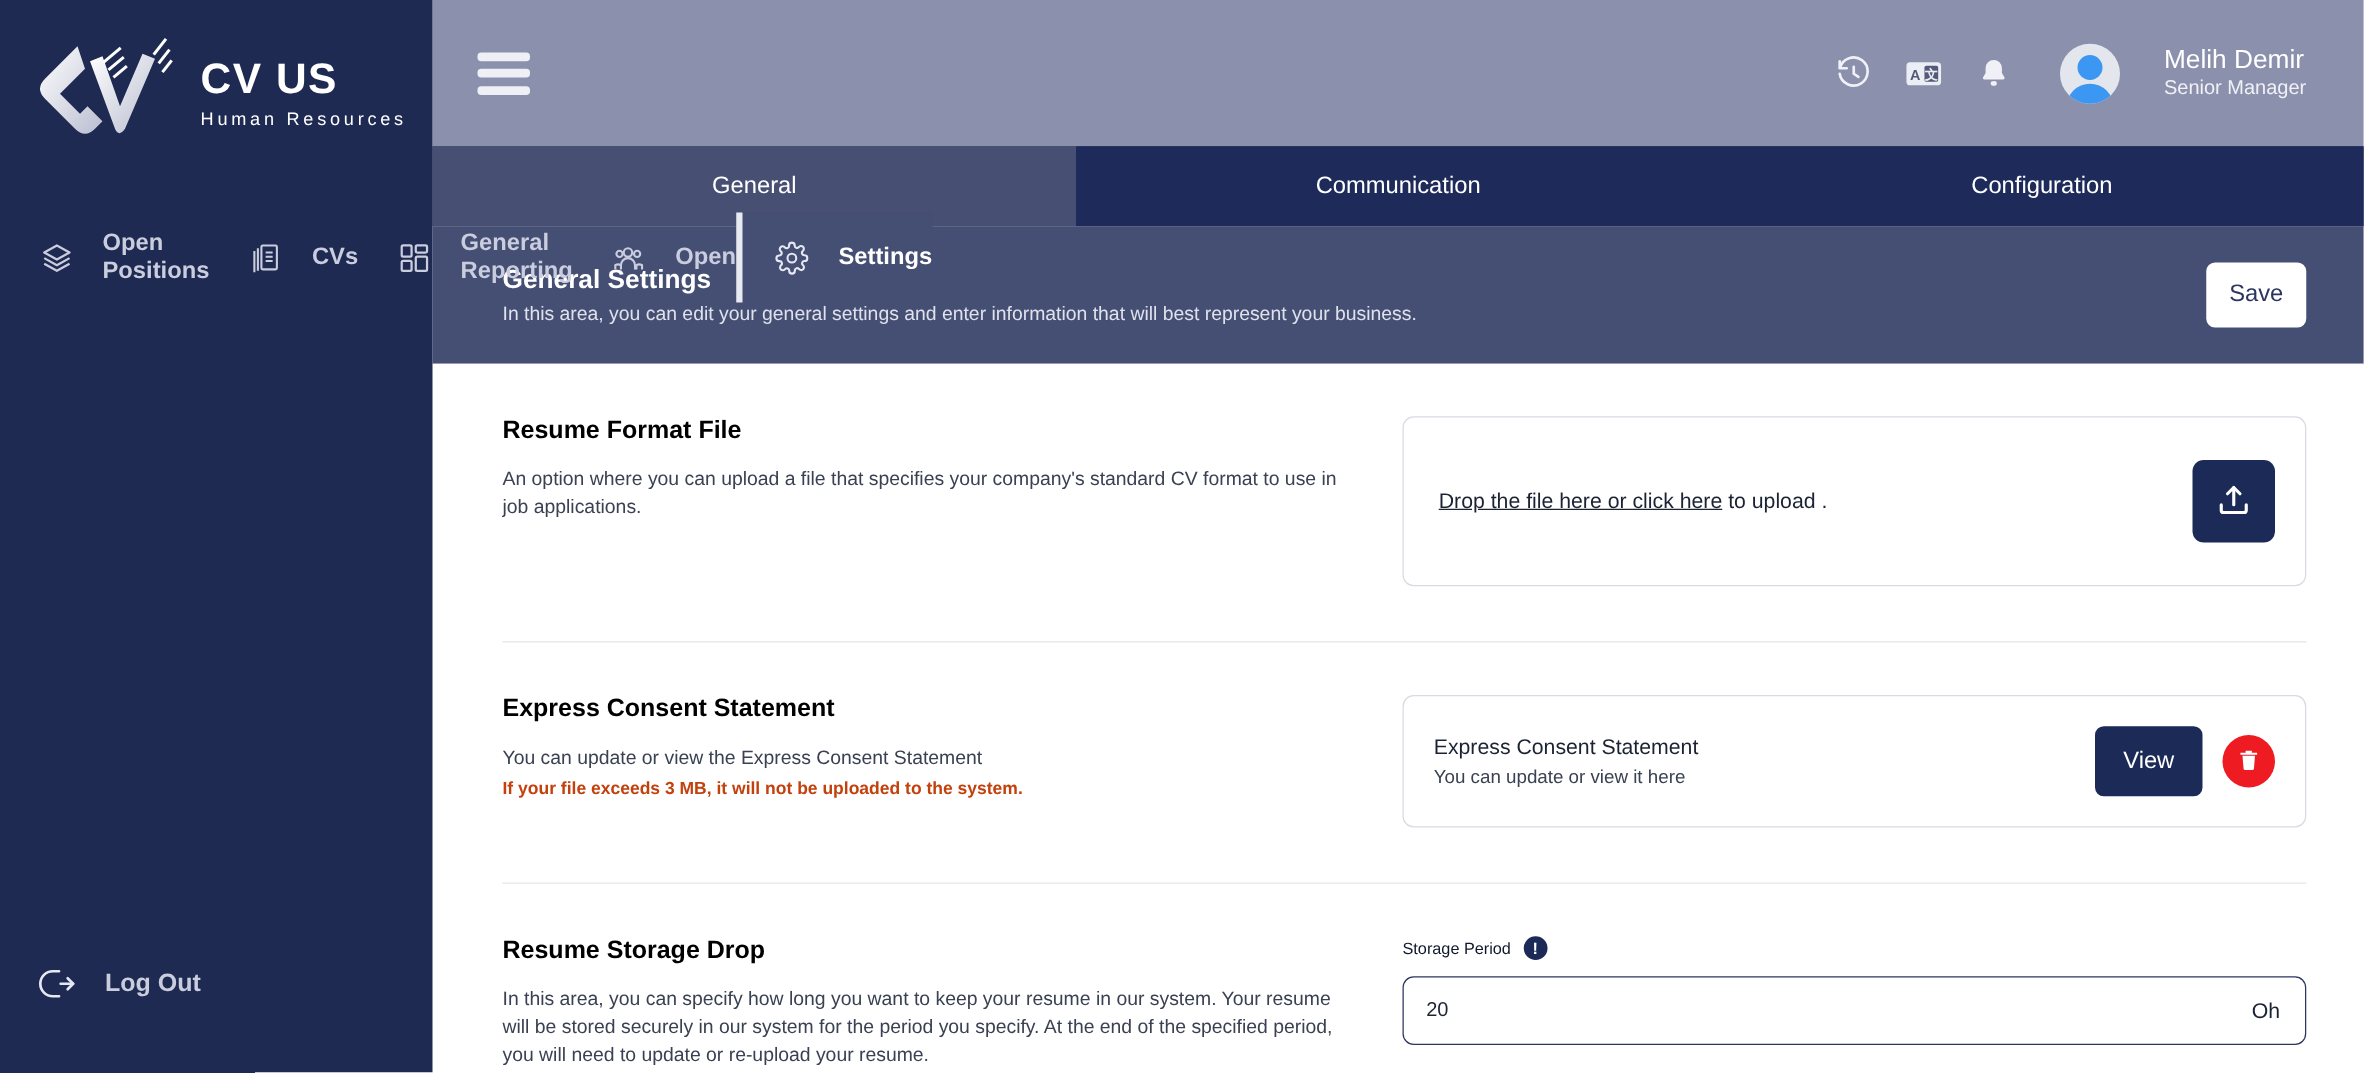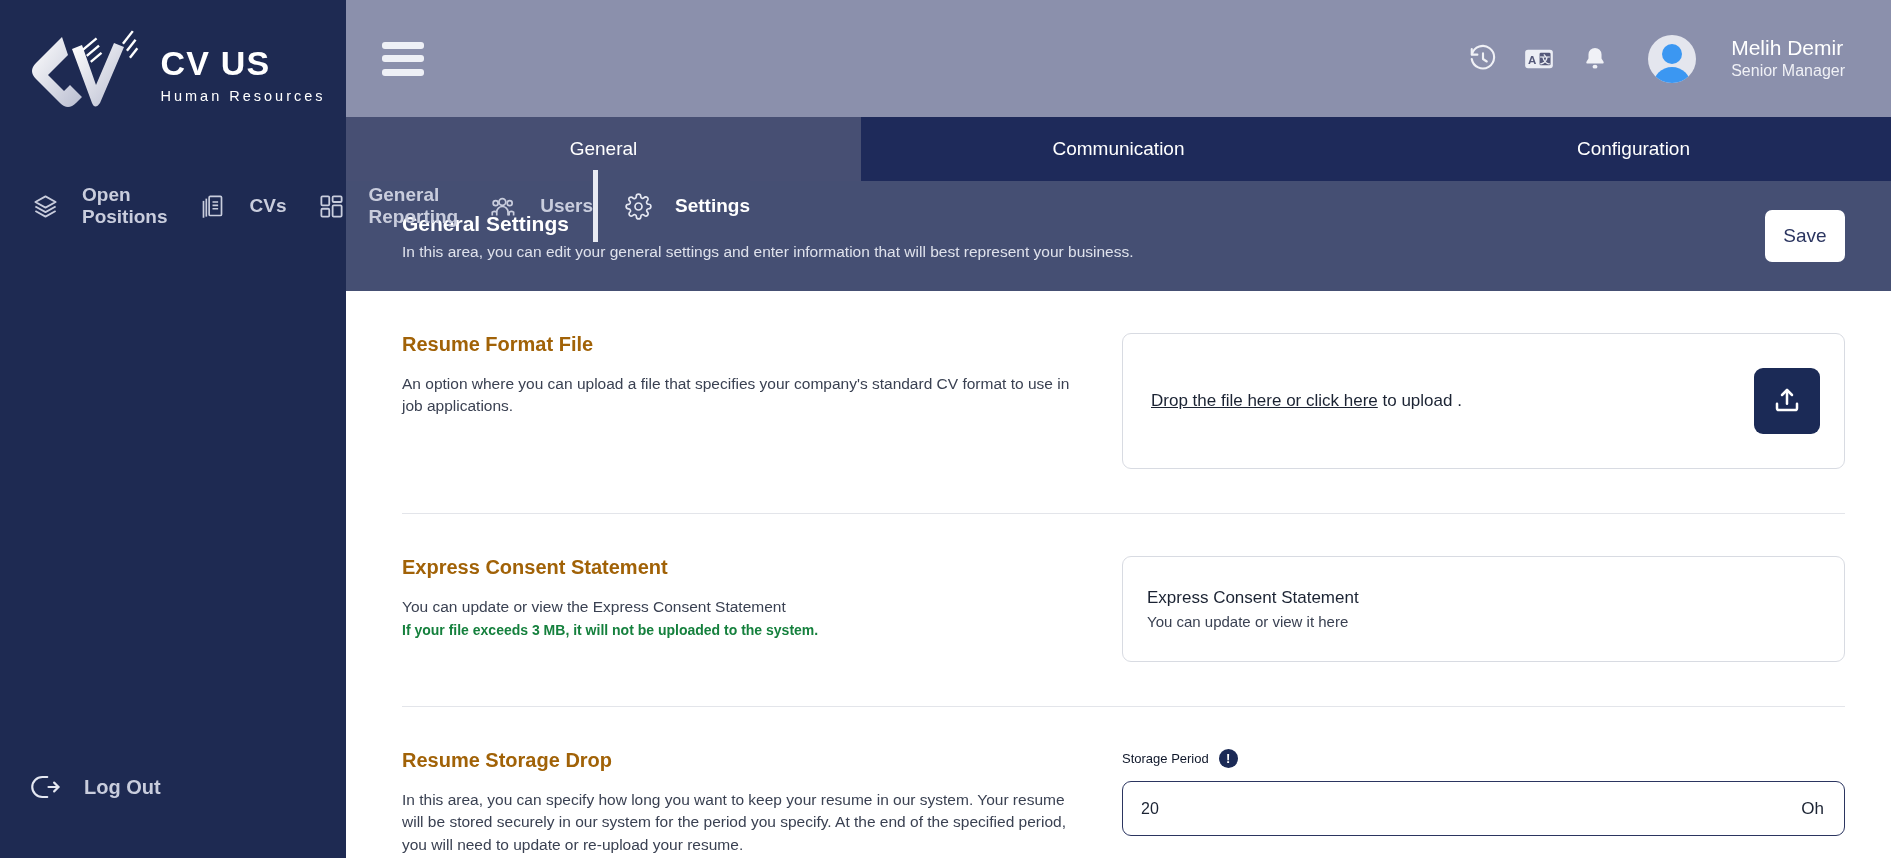--- a/index.html
+++ b/index.html
@@ -104,23 +104,23 @@
 
   
   .content { flex: 1; background: #fff; padding: 0 46px 0 56px; overflow: hidden; }
   .section {
     display: flex; align-items: flex-start;
     border-bottom: 1px solid #e3e5ea;
     padding: 42px 0 44px 0;
   }
   .section.last { border-bottom: none; padding-bottom: 0; }
   .sec-left { width: 720px; flex: 0 0 720px; padding-right: 40px; }
-  .sec-left h2 { font-size: 20px; color: #a16207; font-weight: bold; margin-bottom: 17px; }
+  .sec-left h2 { font-size: 20px; color: #000000; font-weight: bold; margin-bottom: 17px; }
   .sec-left p { font-size: 15.5px; color: #3a4152; line-height: 1.45; }
-  .sec-left p.warn { color: #15803d; font-size: 14px; font-weight: 600; margin-top: 2px; }
+  .sec-left p.warn { color: #c2410c; font-size: 14px; font-weight: 600; margin-top: 2px; }
   .sec-right { flex: 1; }
 
   .dropzone {
     border: 1px solid #d8dbe2; border-radius: 9px; background: #fff;
     height: 136px; display: flex; align-items: center; justify-content: space-between;
     padding: 0 24px 0 28px;
   }
   .drop-text { font-size: 17px; color: #1b2333; }
   .drop-text .lnk { text-decoration: underline; cursor: pointer; }
   .upload-btn {
@@ -240,21 +240,21 @@
         <span class="ico">
           <svg viewBox="0 0 24 24" width="27" height="27" fill="none" stroke="#c9cddd" stroke-width="1.5">
             <circle cx="11" cy="8" r="3"></circle>
             <path d="M6 20 v-3 a5 5 0 0 1 10 0 v3"></path>
             <circle cx="17.5" cy="9" r="2.2"></circle>
             <path d="M17 20 v-3 a4 4 0 0 1 4 0 v3"></path>
             <circle cx="5" cy="9" r="2.2"></circle>
             <path d="M2 20 v-3 a4 4 0 0 1 4 0"></path>
           </svg>
         </span>
-        <span>Users</span>
+        <span>Open</span>
       </div>
 
       <div class="nav-item active">
         <span class="ico">
           <svg viewBox="0 0 24 24" width="27" height="27" fill="none" stroke="#e5e8f2" stroke-width="1.5">
             <circle cx="12" cy="12" r="3.1"></circle>
             <path d="M19.4 15a1.6 1.6 0 0 0 .3 1.8l.1.1a2 2 0 1 1-2.8 2.8l-.1-.1a1.6 1.6 0 0 0-1.8-.3 1.6 1.6 0 0 0-1 1.5V21a2 2 0 1 1-4 0v-.1a1.6 1.6 0 0 0-1-1.5 1.6 1.6 0 0 0-1.8.3l-.1.1a2 2 0 1 1-2.8-2.8l.1-.1a1.6 1.6 0 0 0 .3-1.8 1.6 1.6 0 0 0-1.5-1H3a2 2 0 1 1 0-4h.1a1.6 1.6 0 0 0 1.5-1 1.6 1.6 0 0 0-.3-1.8l-.1-.1a2 2 0 1 1 2.8-2.8l.1.1a1.6 1.6 0 0 0 1.8.3H9a1.6 1.6 0 0 0 1-1.5V3a2 2 0 1 1 4 0v.1a1.6 1.6 0 0 0 1 1.5 1.6 1.6 0 0 0 1.8-.3l.1-.1a2 2 0 1 1 2.8 2.8l-.1.1a1.6 1.6 0 0 0-.3 1.8V9a1.6 1.6 0 0 0 1.5 1H21a2 2 0 1 1 0 4h-.1a1.6 1.6 0 0 0-1.5 1z"></path>
           </svg>
         </span>
         <span>Settings</span>
@@ -358,20 +358,31 @@
           <h2>Express Consent Statement</h2>
           <p>You can update or view the Express Consent Statement</p>
           <p class="warn">If your file exceeds 3 MB, it will not be uploaded to the system.</p>
         </div>
         <div class="sec-right">
           <div class="filecard">
             <div class="filecard-txt">
               <div class="t1">Express Consent Statement</div>
               <div class="t2">You can update or view it here</div>
             </div>
+            <div class="filecard-actions">
+              <button class="view-btn">View</button>
+              <button class="del-btn">
+                <span>
+                  <svg viewBox="0 0 24 24" width="20" height="20" fill="#ffffff">
+                    <path d="M9 3 h6 v2 h5 v2 H4 V5 h5 z"></path>
+                    <path d="M6 8 h12 l-1 12.2 a1.6 1.6 0 0 1-1.6 1.5 H8.6 A1.6 1.6 0 0 1 7 20.2 z"></path>
+                  </svg>
+                </span>
+              </button>
+            </div>
           </div>
         </div>
       </div>
 
       <div class="section last">
         <div class="sec-left">
           <h2>Resume Storage Drop</h2>
           <p>In this area, you can specify how long you want to keep your resume in our system. Your resume will be stored securely in our system for the period you specify. At the end of the specified period, you will need to update or re-upload your resume.</p>
         </div>
         <div class="sec-right">

